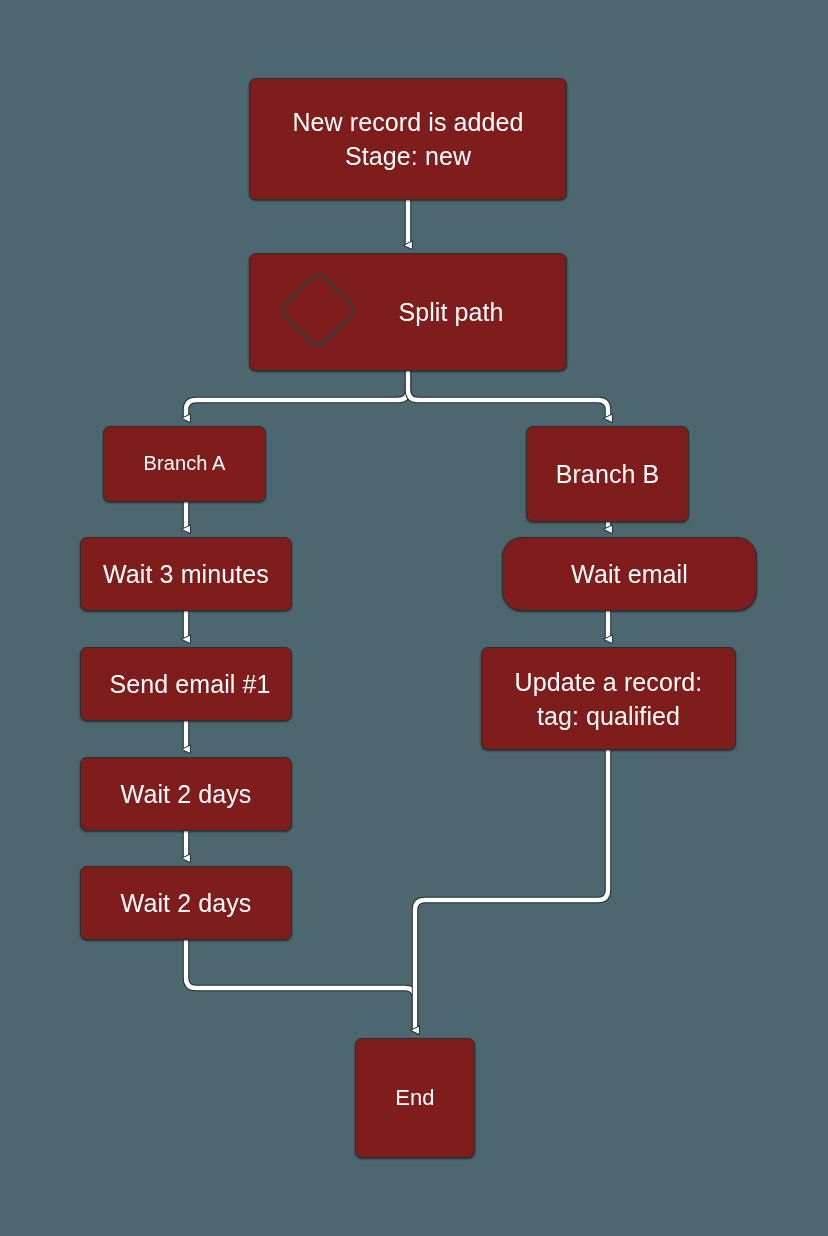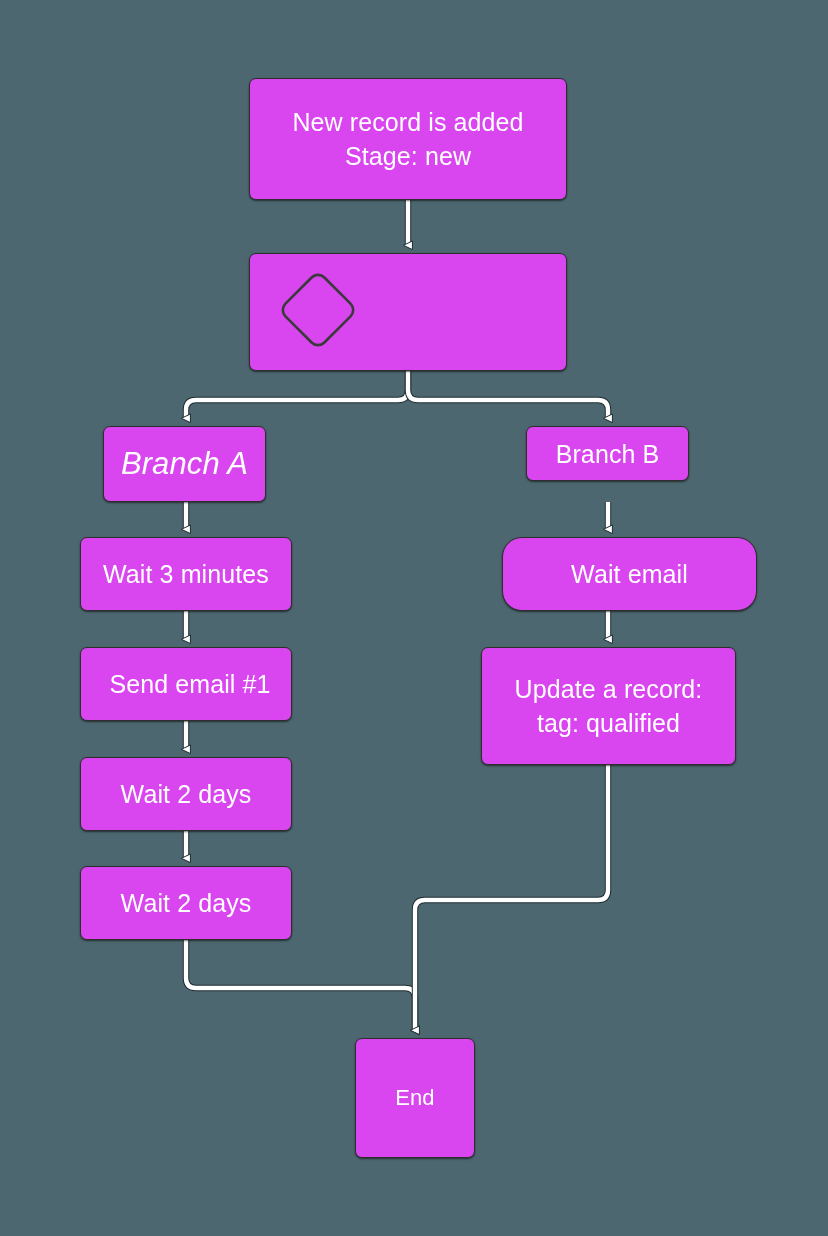--- a/index.html
+++ b/index.html
@@ -22,21 +22,21 @@
   #edges {
     position: absolute;
     left: 0;
     top: 0;
     width: 828px;
     height: 1236px;
   }
   .node {
     position: absolute;
     box-sizing: border-box;
-    background: #d946ef;
+    background: #7f1d1d;
     border: 1px solid #2e2e2e;
     border-radius: 7px;
     box-shadow: 0 1px 2px rgba(0,0,0,0.55);
     display: flex;
     align-items: center;
     justify-content: center;
     z-index: 2;
   }
   .node-label {
     color: #ffffff;
@@ -102,37 +102,38 @@
 
   <div id="node-layer">
       <div class="node" style="left: 249px; top: 78px; width: 318px; height: 122px;">
         <div class="node-label" style="font-size: 25px;">New record is added
 Stage: new</div>
       </div>
       <div class="node node-split" style="left: 249px; top: 253px; width: 318px; height: 118px;">
         <span class="split-icon"><svg width="96" height="96" viewBox="0 0 96 96" xmlns="http://www.w3.org/2000/svg">
             <rect x="20.5" y="20.5" width="55" height="55" rx="9" ry="9" transform="rotate(45 48 48)" fill="none" stroke="#3a3a3a" stroke-width="2.6"></rect>
           </svg></span>
+        <div class="node-label split-text" style="font-size: 25px;">Split path</div>
       </div>
       <div class="node" style="left: 103px; top: 426px; width: 163px; height: 76px;">
-        <div class="node-label" style="font-size: 31px; font-style: italic;">Branch A</div>
+        <div class="node-label" style="font-size: 20px;">Branch A</div>
       </div>
-      <div class="node" style="left: 526px; top: 426px; width: 163px; height: 55px;">
+      <div class="node" style="left: 526px; top: 426px; width: 163px; height: 96px;">
         <div class="node-label" style="font-size: 25px;">Branch B</div>
       </div>
       <div class="node" style="left: 80px; top: 537px; width: 212px; height: 74px;">
         <div class="node-label" style="font-size: 25px; text-align: right;">Wait 3 minutes</div>
       </div>
       <div class="node" style="left: 502px; top: 537px; width: 255px; height: 74px; border-radius: 20px;">
         <div class="node-label" style="font-size: 25px;">Wait email</div>
       </div>
       <div class="node" style="left: 80px; top: 647px; width: 212px; height: 74px; padding-left: 8px;">
         <div class="node-label" style="font-size: 25px;">Send email #1</div>
       </div>
-      <div class="node" style="left: 481px; top: 647px; width: 255px; height: 118px;">
+      <div class="node" style="left: 481px; top: 647px; width: 255px; height: 103px;">
         <div class="node-label" style="font-size: 25px;">Update a record:
 tag: qualified</div>
       </div>
       <div class="node" style="left: 80px; top: 757px; width: 212px; height: 74px;">
         <div class="node-label" style="font-size: 25px;">Wait 2 days</div>
       </div>
       <div class="node" style="left: 80px; top: 866px; width: 212px; height: 74px;">
         <div class="node-label" style="font-size: 25px;">Wait 2 days</div>
       </div>
       <div class="node" style="left: 355px; top: 1038px; width: 120px; height: 120px;">

